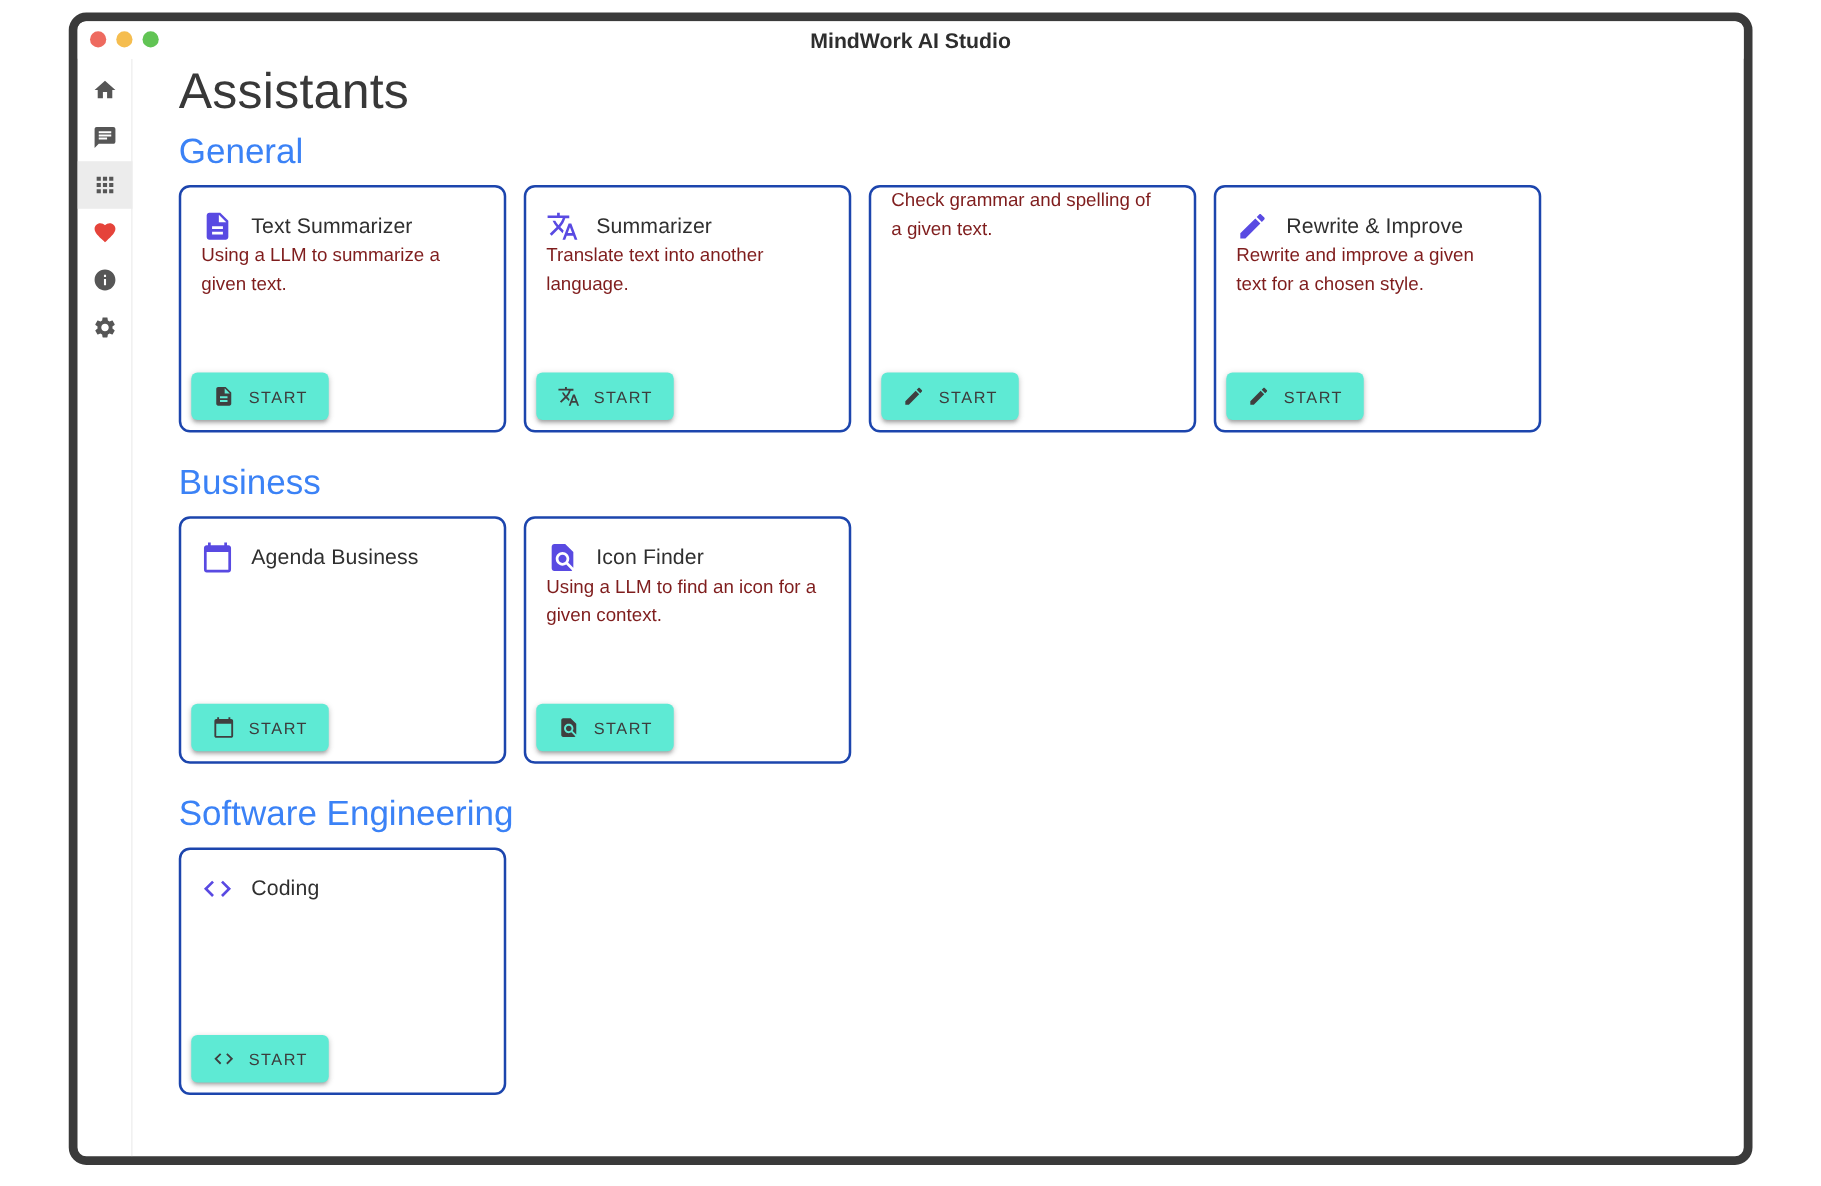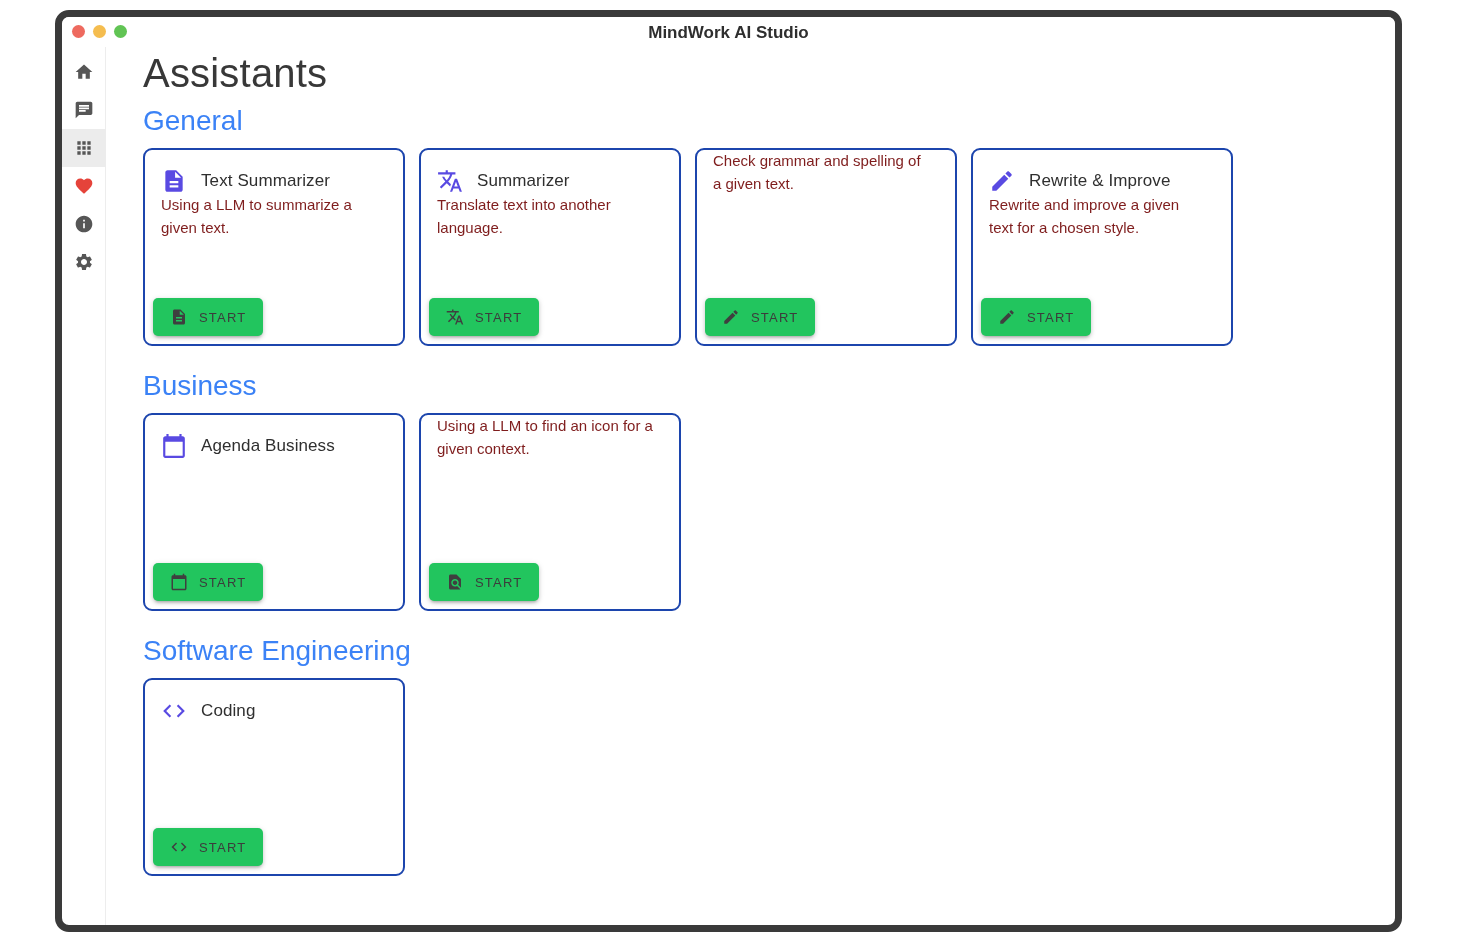--- a/index.html
+++ b/index.html
@@ -40,21 +40,21 @@
     border:2px solid #1C45AD; border-radius:9px;
     display:flex; flex-direction:column;
   }
   .card-header { display:flex; align-items:center; gap:14px; padding:18px 16px 0 16px; }
   .card-icon { width:26px; height:26px; color:#594AE2; flex:0 0 26px; }
   .card-title { font-size:17px; font-weight:500; color:#2f2f2f; letter-spacing:.1px; }
   .card-desc { padding:0 14px 0 16px; font-size:15px; line-height:22.5px; color:#7f1d1d; max-width:246px; }
   .card-actions { margin-top:auto; padding:8px; }
   .start-btn {
     display:inline-flex; align-items:center; gap:11px;
-    border:none; cursor:pointer; background:#22c55e;
+    border:none; cursor:pointer; background:#5eead4;
     padding:10px 17px; border-radius:5px;
     font-family:inherit; font-size:13px; font-weight:500; letter-spacing:1.2px; color:#3c3c3c;
     box-shadow:0 3px 3px -2px rgba(0,0,0,.2), 0 2px 4px 0 rgba(0,0,0,.14), 0 1px 6px 0 rgba(0,0,0,.10);
   }
   .btn-icon { width:18px; height:18px; color:#3f3f3f; }
 </style>
 </head>
 <body>
 
 <svg width="0" height="0" style="position:absolute" aria-hidden="true">
@@ -231,20 +231,26 @@
             <button class="start-btn">
               <svg class="btn-icon">
                   <use href="#i-calendar"></use>
                 </svg>
               <span>START</span>
             </button>
           </div>
         </div>
 
         <div class="card">
+          <div class="card-header">
+            <svg class="card-icon">
+                <use href="#i-findpage"></use>
+              </svg>
+            <div class="card-title">Icon Finder</div>
+          </div>
           <div class="card-desc">Using a LLM to find an icon for a given context.</div>
           <div class="card-actions">
             <button class="start-btn">
               <svg class="btn-icon">
                   <use href="#i-findpage"></use>
                 </svg>
               <span>START</span>
             </button>
           </div>
         </div>

